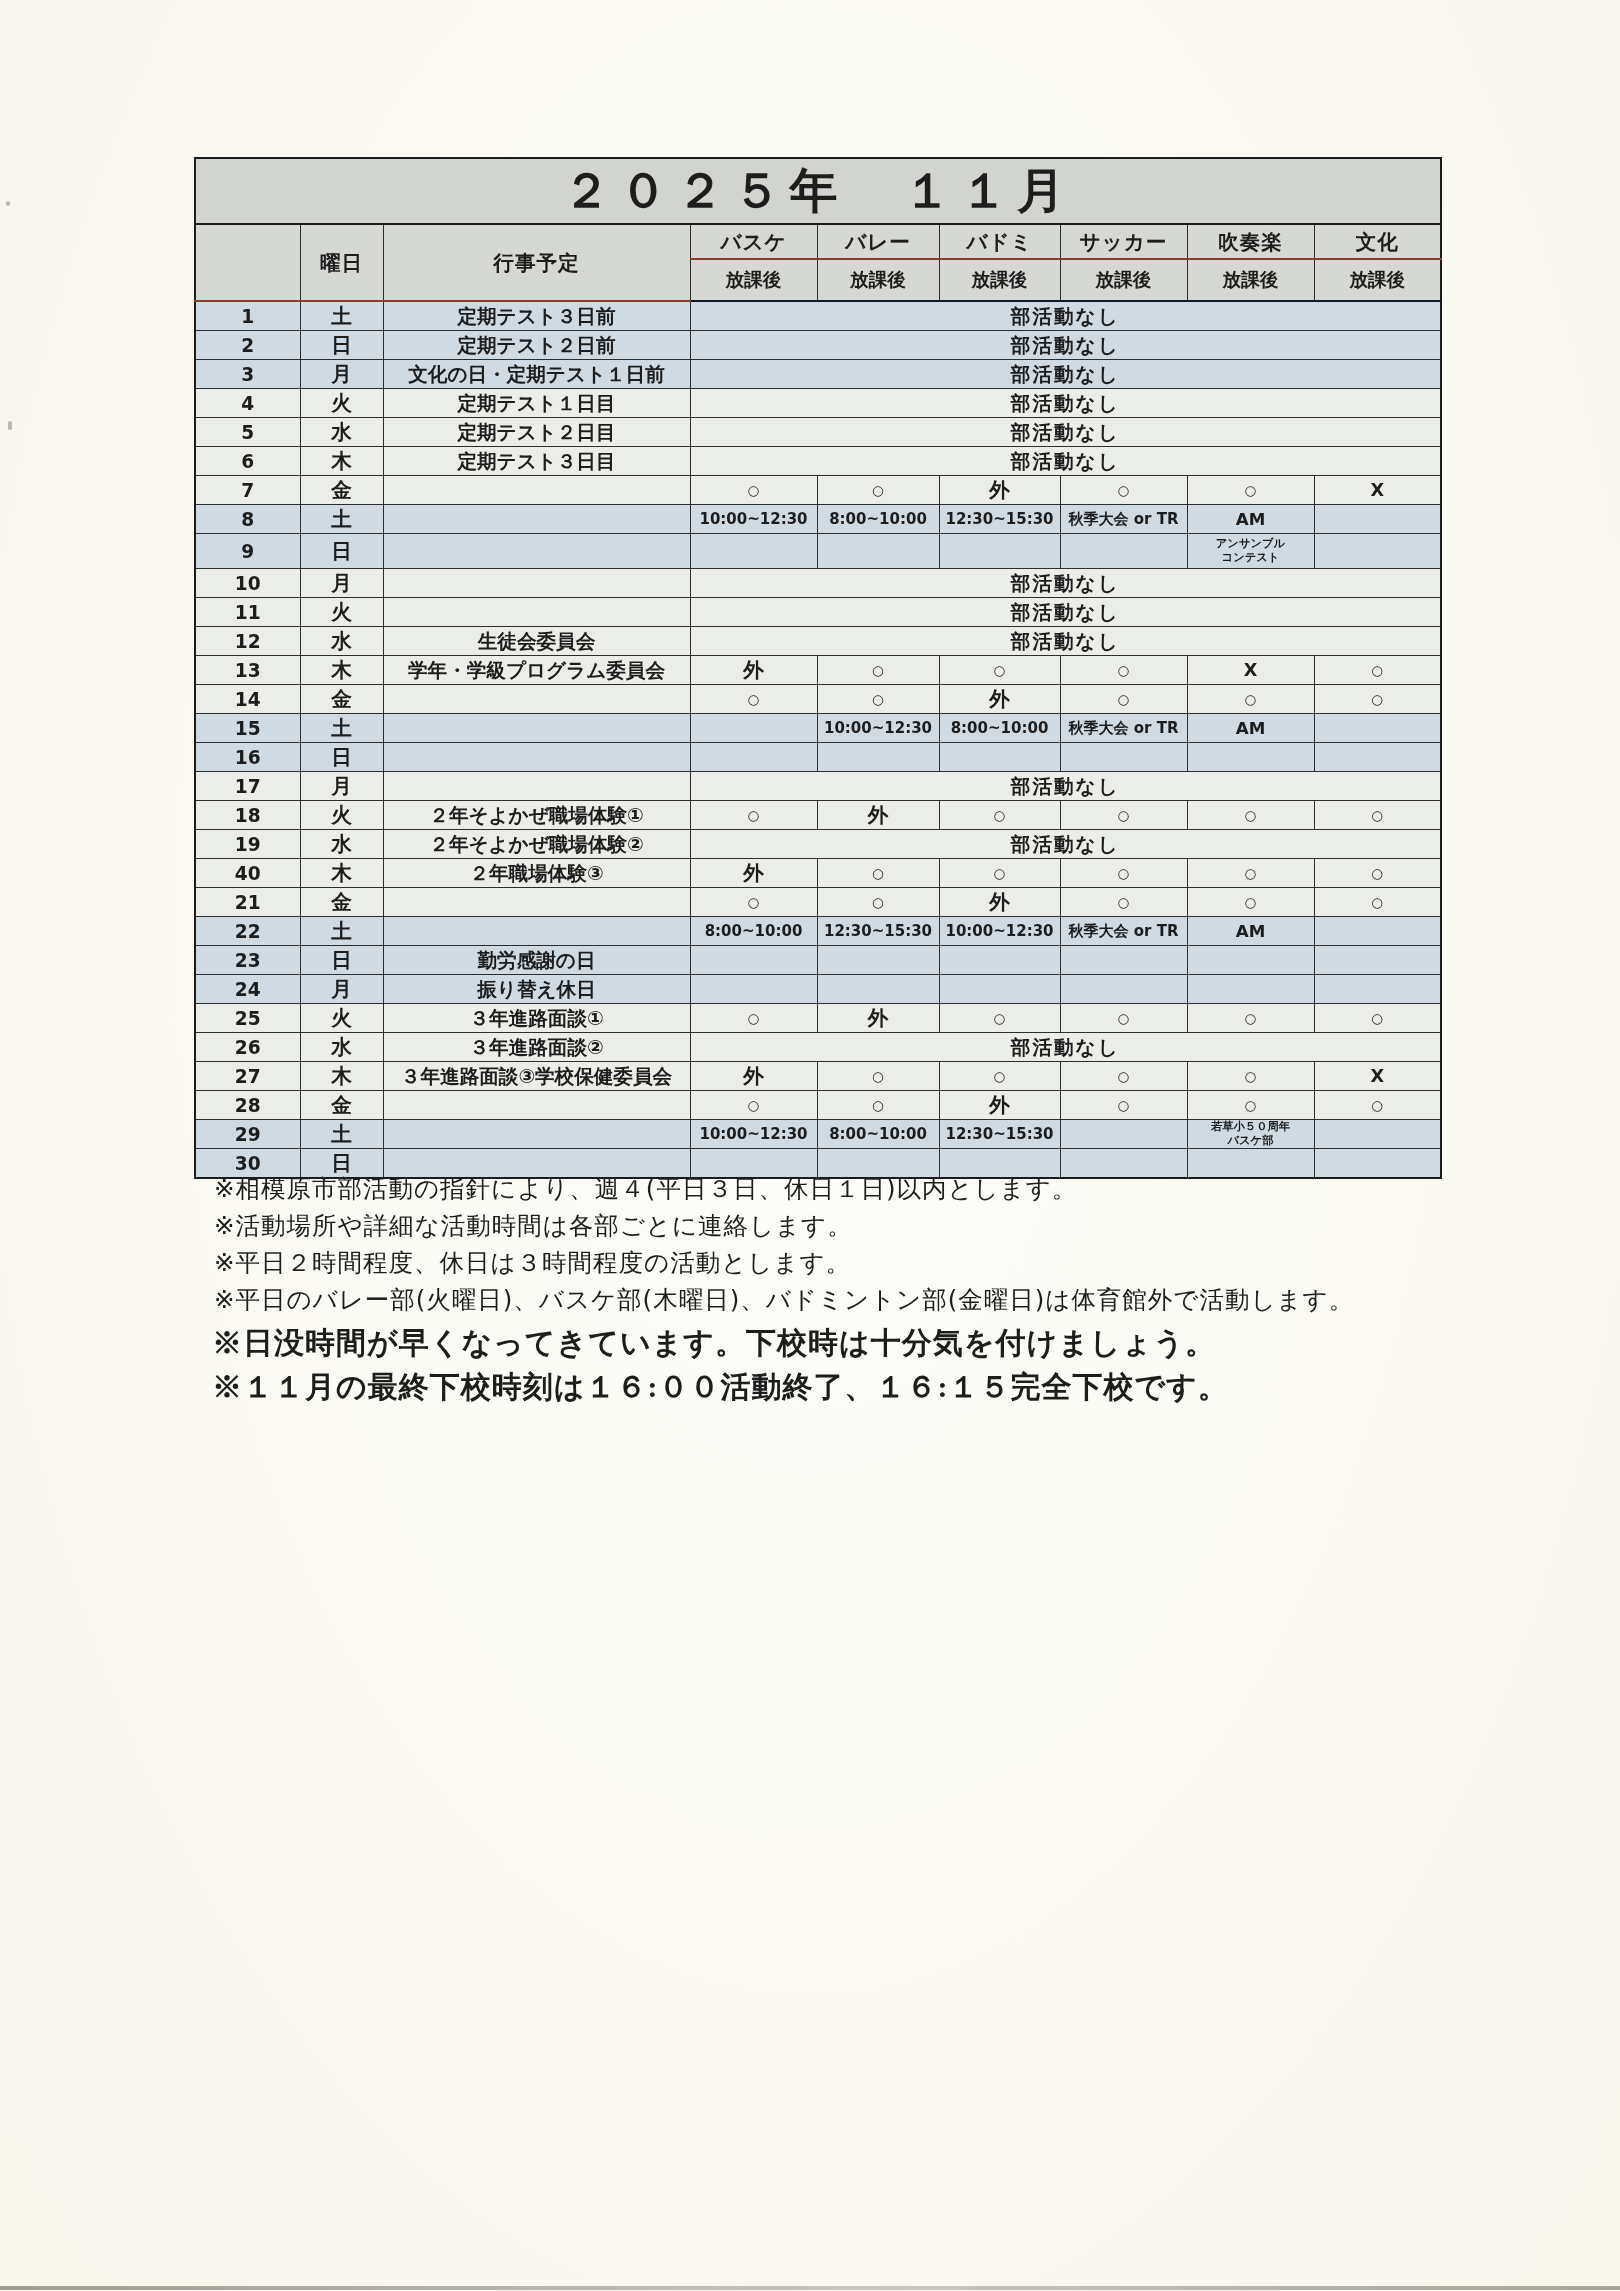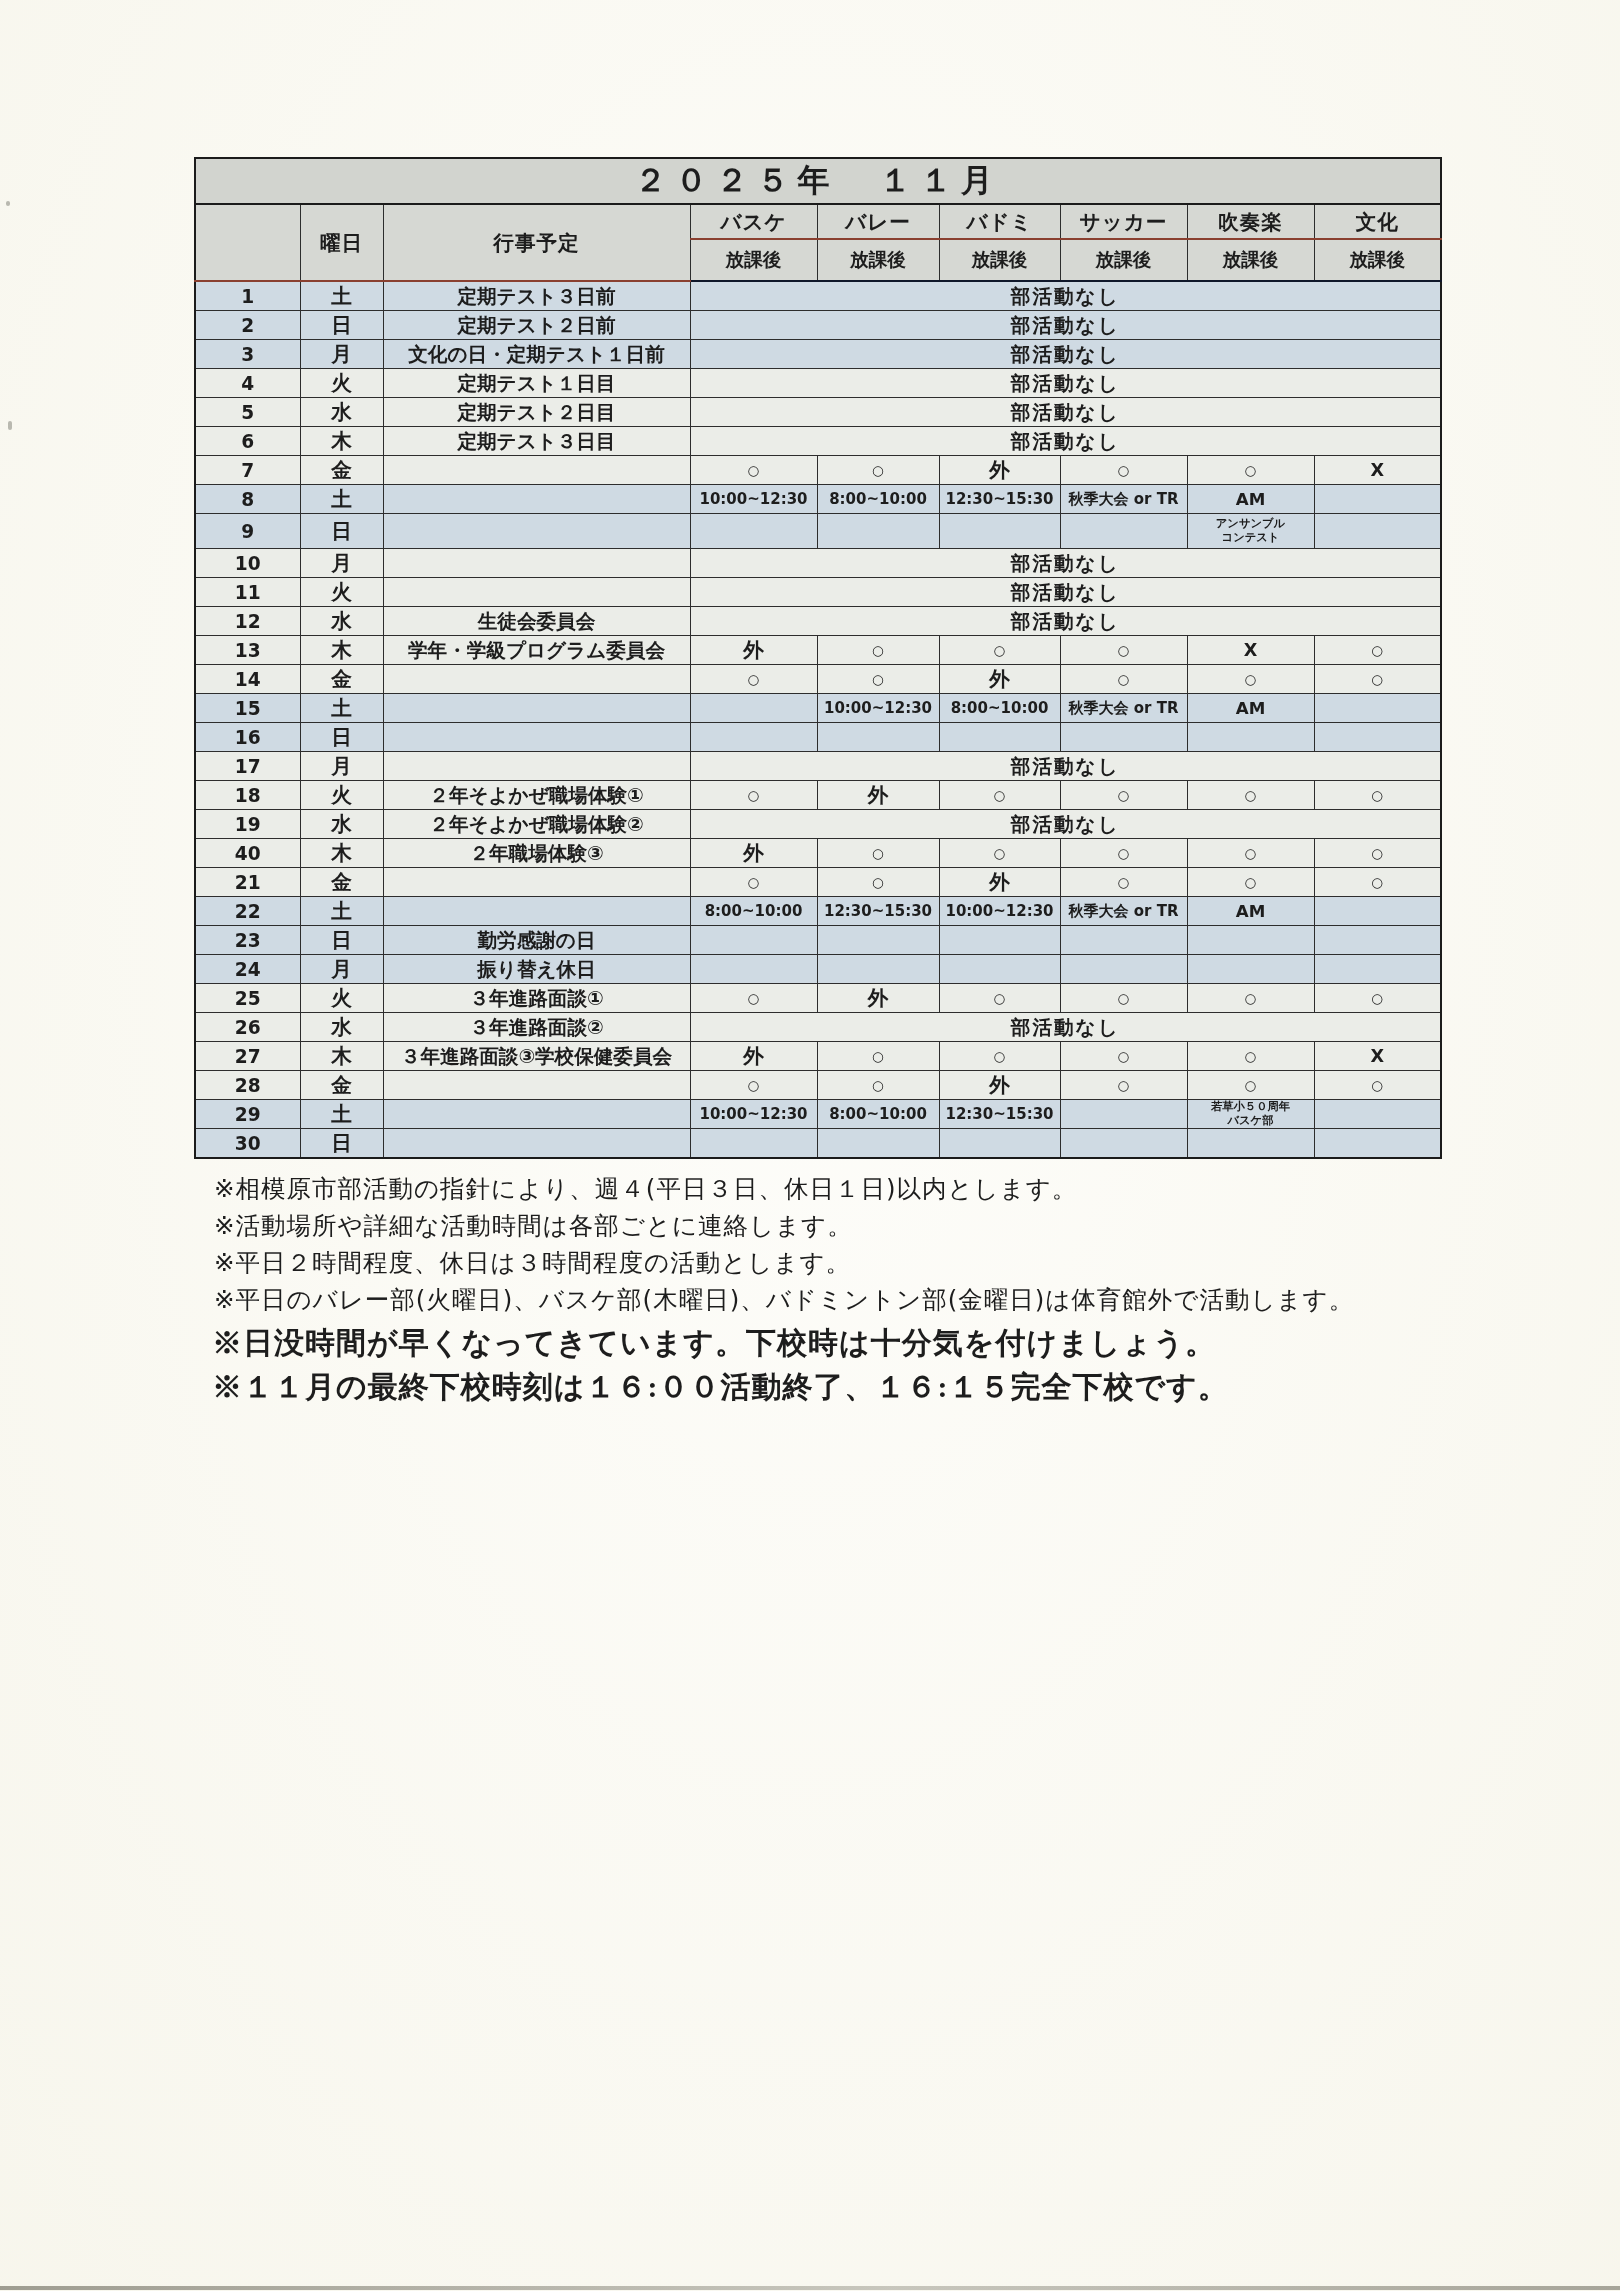--- a/index.html
+++ b/index.html
@@ -32,21 +32,21 @@
   }
   table.cal td, table.cal th{
     border:1px solid var(--line);
     padding:0;overflow:hidden;
     font-weight:bold;color:var(--ink);
     text-align:center;vertical-align:middle;
     height:27.4px;
   }
   tr.title-row td{
     height:45px;background:var(--title-bg);
-    font-size:32px;letter-spacing:8.8px;
+    font-size:48px;letter-spacing:8.8px;
     border-bottom:2px solid #1b1b1b;
   }
   tr.club-row th{
     height:35px;background:var(--header-bg);
     font-size:20.6px;letter-spacing:1px;
     border-bottom:2px solid var(--accent-line);
   }
   tr.session-row th{
     height:42px;background:var(--header-bg);
     font-size:18.6px;

